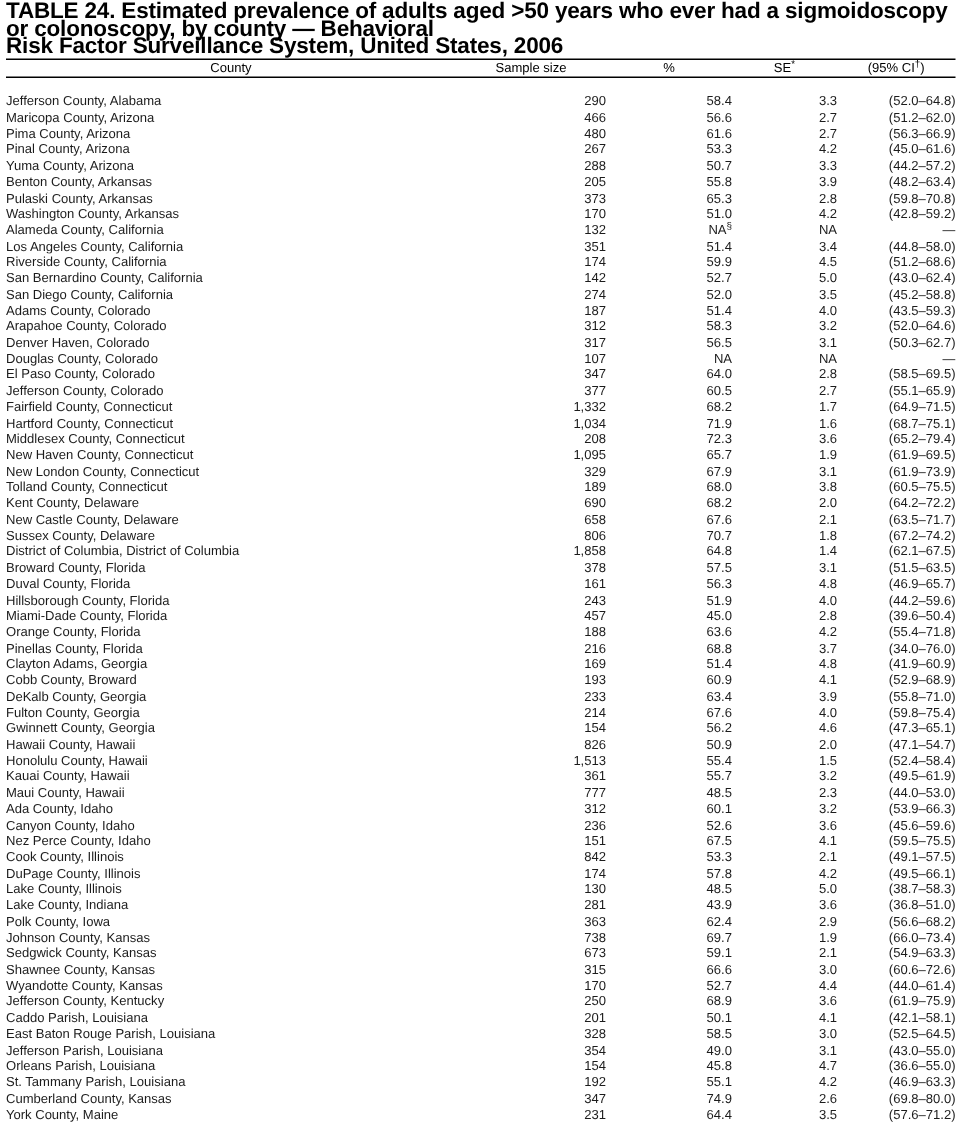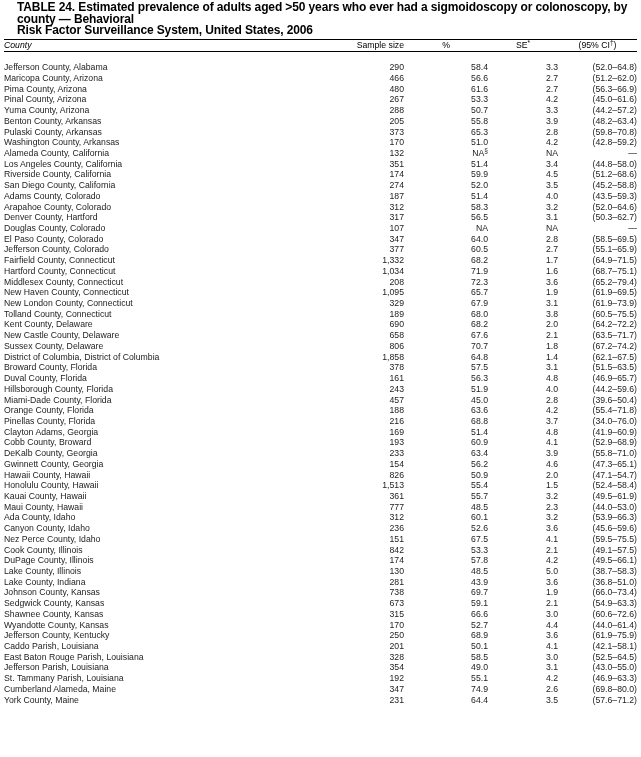--- a/index.html
+++ b/index.html
@@ -15,26 +15,26 @@
     overflow: hidden;
   }
   .page {
     position: relative;
     width: 641px;
     height: 757px;
     box-sizing: border-box;
     padding: 2px 4px 0 4px;
   }
   .table-title {
-    font-size: 12px;
+    font-size: 15px;
     font-weight: bold;
     line-height: 11.6px;
     letter-spacing: -0.12px;
     color: #000000;
-    margin: 0 0 2px 13px;
+    margin: 0 0 2px 0;
     padding-right: 2px;
   }
   .rule-thick {
     height: 0;
     border-top: 1.6px solid #000000;
     margin: 0;
   }
   .rule-thin {
     height: 0;
     border-top: 1px solid #000000;
@@ -63,22 +63,22 @@
     padding-top: 1px;
     padding-bottom: 2px;
     height: auto;
     line-height: 11px;
   }
   .col-county  { width: 300px; text-align: left; padding-left: 1px; }
   .col-sample  { width: 100px; text-align: right; padding-right: 22px; }
   .col-pct     { width: 84px;  text-align: right; padding-right: 29px; }
   .col-se      { width: 70px;  text-align: right; padding-right: 30px; }
   .col-ci      { width: 79px;  text-align: right; padding-right: 8px; }
-  thead .col-county { text-align: left; font-style: italic; }
-  thead .col-sample { padding-right: 0; }
+  thead .col-county { text-align: center; }
+  thead .col-sample { text-align: center; padding-right: 0; }
   thead .col-pct    { text-align: center; padding-right: 0; }
   thead .col-se     { text-align: center; padding-right: 0; }
   thead .col-ci     { text-align: center; padding-right: 0; }
   .sup {
     font-size: 6.6px;
     vertical-align: 0.5em;
     line-height: 0;
   }
   .spacer-row td { height: 2px; line-height: 2px; }
 </style>
@@ -189,20 +189,27 @@
           <td class="col-ci"><span>(44.8–58.0)</span></td>
         </tr>
         <tr>
           <td class="col-county"><span>Riverside County, California</span></td>
           <td class="col-sample"><span>174</span></td>
           <td class="col-pct"><span>59.9</span></td>
           <td class="col-se"><span>4.5</span></td>
           <td class="col-ci"><span>(51.2–68.6)</span></td>
         </tr>
         <tr>
+          <td class="col-county"><span>San Bernardino County, California</span></td>
+          <td class="col-sample"><span>142</span></td>
+          <td class="col-pct"><span>52.7</span></td>
+          <td class="col-se"><span>5.0</span></td>
+          <td class="col-ci"><span>(43.0–62.4)</span></td>
+        </tr>
+        <tr>
           <td class="col-county"><span>San Diego County, California</span></td>
           <td class="col-sample"><span>274</span></td>
           <td class="col-pct"><span>52.0</span></td>
           <td class="col-se"><span>3.5</span></td>
           <td class="col-ci"><span>(45.2–58.8)</span></td>
         </tr>
         <tr>
           <td class="col-county"><span>Adams County, Colorado</span></td>
           <td class="col-sample"><span>187</span></td>
           <td class="col-pct"><span>51.4</span></td>
@@ -210,21 +217,21 @@
           <td class="col-ci"><span>(43.5–59.3)</span></td>
         </tr>
         <tr>
           <td class="col-county"><span>Arapahoe County, Colorado</span></td>
           <td class="col-sample"><span>312</span></td>
           <td class="col-pct"><span>58.3</span></td>
           <td class="col-se"><span>3.2</span></td>
           <td class="col-ci"><span>(52.0–64.6)</span></td>
         </tr>
         <tr>
-          <td class="col-county"><span>Denver County, Hartford</span></td>
+          <td class="col-county"><span>Denver Haven, Colorado</span></td>
           <td class="col-sample"><span>317</span></td>
           <td class="col-pct"><span>56.5</span></td>
           <td class="col-se"><span>3.1</span></td>
           <td class="col-ci"><span>(50.3–62.7)</span></td>
         </tr>
         <tr>
           <td class="col-county"><span>Douglas County, Colorado</span></td>
           <td class="col-sample"><span>107</span></td>
           <td class="col-pct"><span>NA</span></td>
           <td class="col-se"><span>NA</span></td>
@@ -371,20 +378,27 @@
           <td class="col-ci"><span>(52.9–68.9)</span></td>
         </tr>
         <tr>
           <td class="col-county"><span>DeKalb County, Georgia</span></td>
           <td class="col-sample"><span>233</span></td>
           <td class="col-pct"><span>63.4</span></td>
           <td class="col-se"><span>3.9</span></td>
           <td class="col-ci"><span>(55.8–71.0)</span></td>
         </tr>
         <tr>
+          <td class="col-county"><span>Fulton County, Georgia</span></td>
+          <td class="col-sample"><span>214</span></td>
+          <td class="col-pct"><span>67.6</span></td>
+          <td class="col-se"><span>4.0</span></td>
+          <td class="col-ci"><span>(59.8–75.4)</span></td>
+        </tr>
+        <tr>
           <td class="col-county"><span>Gwinnett County, Georgia</span></td>
           <td class="col-sample"><span>154</span></td>
           <td class="col-pct"><span>56.2</span></td>
           <td class="col-se"><span>4.6</span></td>
           <td class="col-ci"><span>(47.3–65.1)</span></td>
         </tr>
         <tr>
           <td class="col-county"><span>Hawaii County, Hawaii</span></td>
           <td class="col-sample"><span>826</span></td>
           <td class="col-pct"><span>50.9</span></td>
@@ -455,20 +469,27 @@
           <td class="col-ci"><span>(38.7–58.3)</span></td>
         </tr>
         <tr>
           <td class="col-county"><span>Lake County, Indiana</span></td>
           <td class="col-sample"><span>281</span></td>
           <td class="col-pct"><span>43.9</span></td>
           <td class="col-se"><span>3.6</span></td>
           <td class="col-ci"><span>(36.8–51.0)</span></td>
         </tr>
         <tr>
+          <td class="col-county"><span>Polk County, Iowa</span></td>
+          <td class="col-sample"><span>363</span></td>
+          <td class="col-pct"><span>62.4</span></td>
+          <td class="col-se"><span>2.9</span></td>
+          <td class="col-ci"><span>(56.6–68.2)</span></td>
+        </tr>
+        <tr>
           <td class="col-county"><span>Johnson County, Kansas</span></td>
           <td class="col-sample"><span>738</span></td>
           <td class="col-pct"><span>69.7</span></td>
           <td class="col-se"><span>1.9</span></td>
           <td class="col-ci"><span>(66.0–73.4)</span></td>
         </tr>
         <tr>
           <td class="col-county"><span>Sedgwick County, Kansas</span></td>
           <td class="col-sample"><span>673</span></td>
           <td class="col-pct"><span>59.1</span></td>
@@ -511,28 +532,35 @@
           <td class="col-ci"><span>(52.5–64.5)</span></td>
         </tr>
         <tr>
           <td class="col-county"><span>Jefferson Parish, Louisiana</span></td>
           <td class="col-sample"><span>354</span></td>
           <td class="col-pct"><span>49.0</span></td>
           <td class="col-se"><span>3.1</span></td>
           <td class="col-ci"><span>(43.0–55.0)</span></td>
         </tr>
         <tr>
+          <td class="col-county"><span>Orleans Parish, Louisiana</span></td>
+          <td class="col-sample"><span>154</span></td>
+          <td class="col-pct"><span>45.8</span></td>
+          <td class="col-se"><span>4.7</span></td>
+          <td class="col-ci"><span>(36.6–55.0)</span></td>
+        </tr>
+        <tr>
           <td class="col-county"><span>St. Tammany Parish, Louisiana</span></td>
           <td class="col-sample"><span>192</span></td>
           <td class="col-pct"><span>55.1</span></td>
           <td class="col-se"><span>4.2</span></td>
           <td class="col-ci"><span>(46.9–63.3)</span></td>
         </tr>
         <tr>
-          <td class="col-county"><span>Cumberland Alameda, Maine</span></td>
+          <td class="col-county"><span>Cumberland County, Kansas</span></td>
           <td class="col-sample"><span>347</span></td>
           <td class="col-pct"><span>74.9</span></td>
           <td class="col-se"><span>2.6</span></td>
           <td class="col-ci"><span>(69.8–80.0)</span></td>
         </tr>
         <tr>
           <td class="col-county"><span>York County, Maine</span></td>
           <td class="col-sample"><span>231</span></td>
           <td class="col-pct"><span>64.4</span></td>
           <td class="col-se"><span>3.5</span></td>

